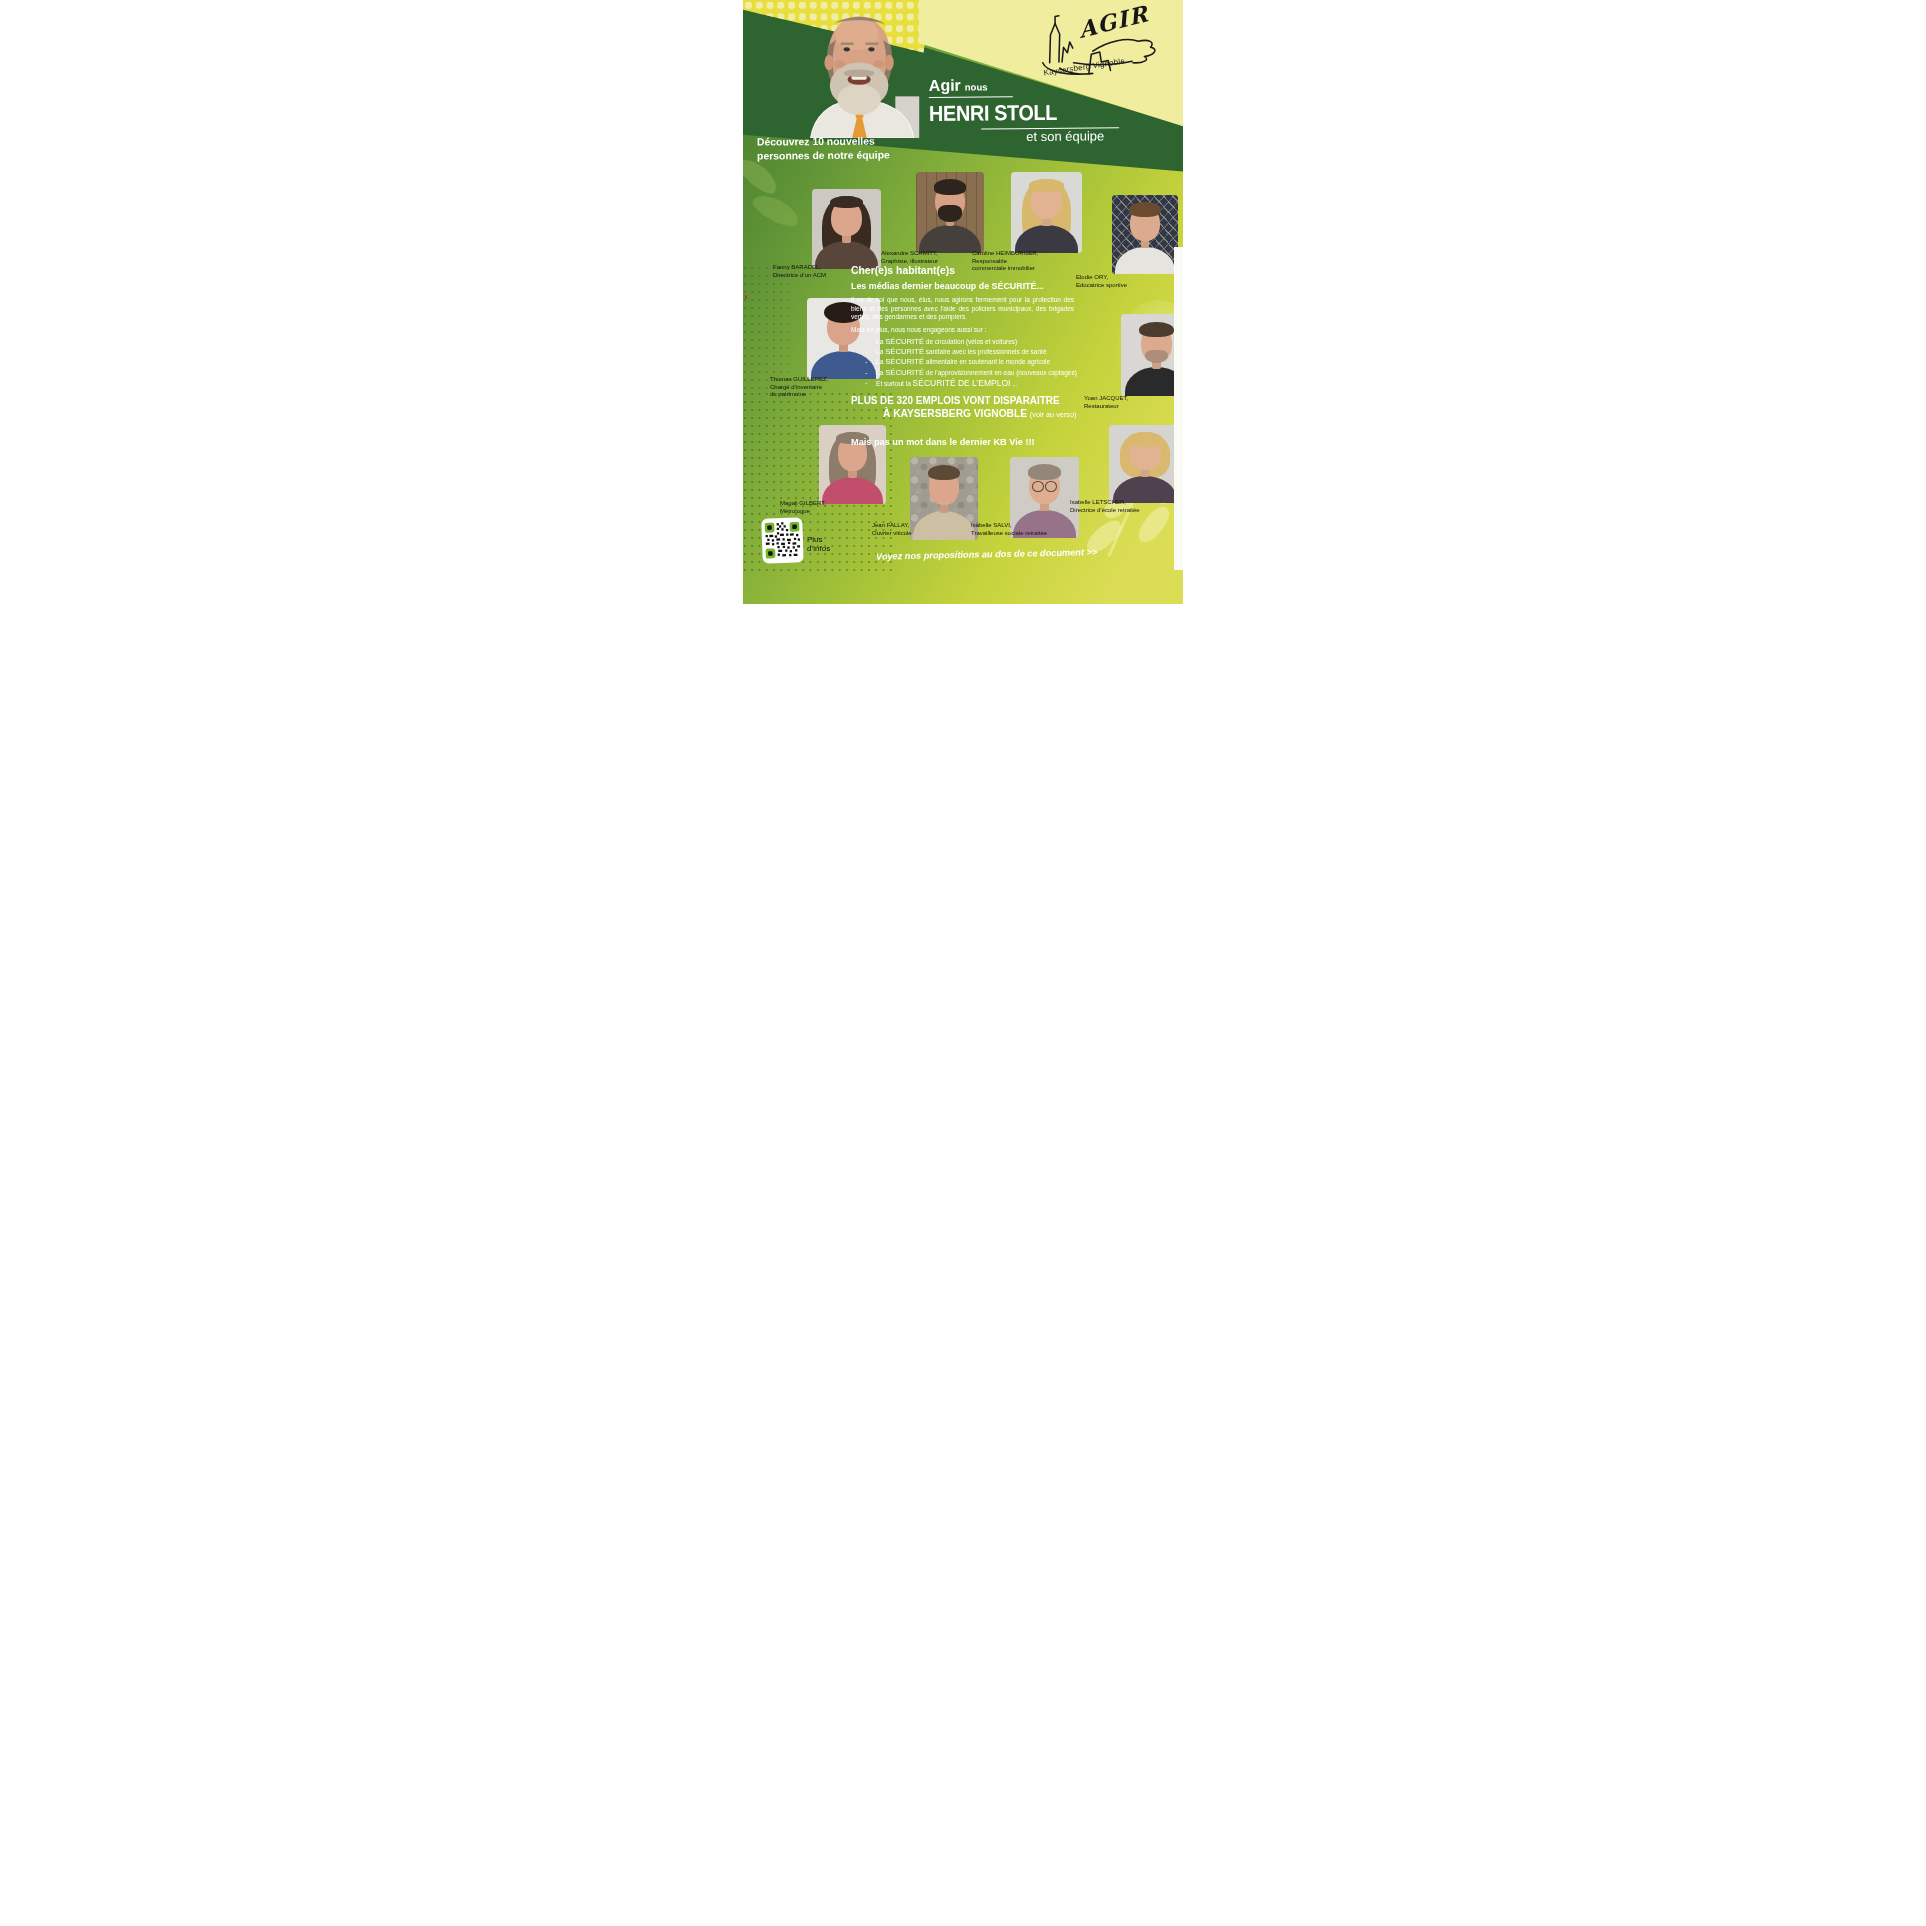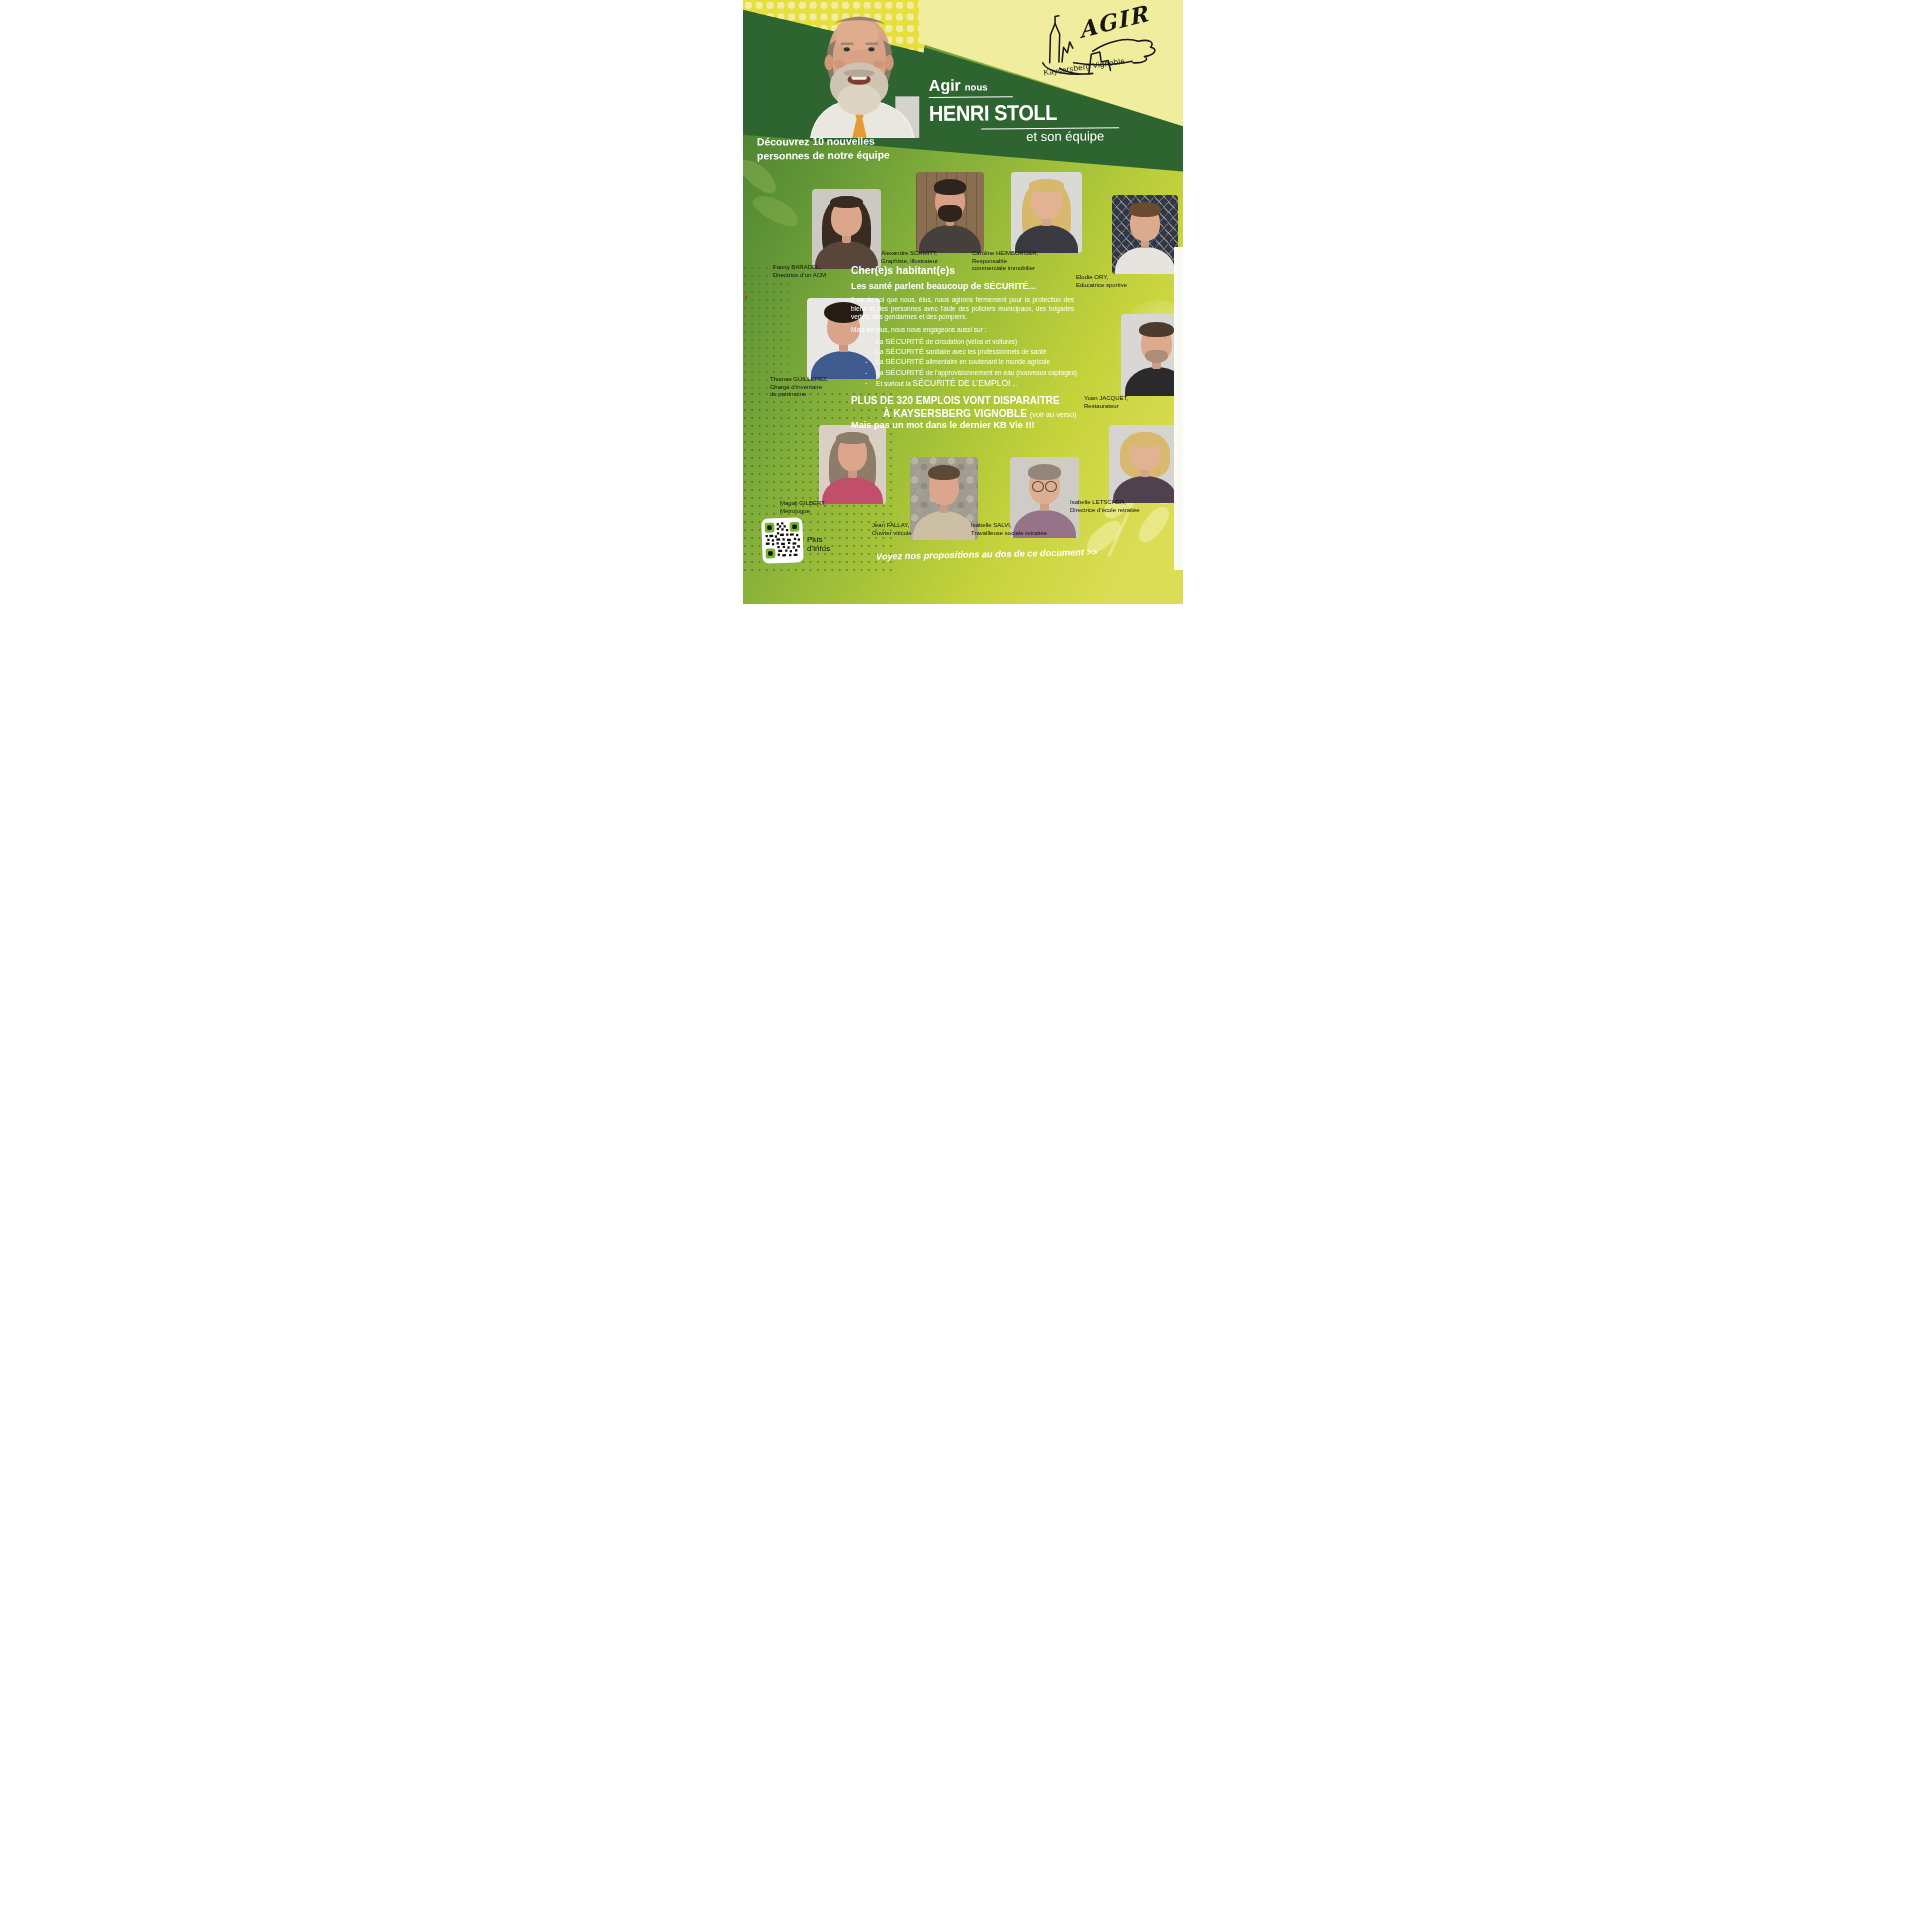--- a/index.html
+++ b/index.html
@@ -134,21 +134,21 @@
   .engage{font-size:6.5px;margin:0 0 3.9px 0;}
   .bullets{list-style:none;margin:0;padding:0 0 0 14.3px;}
   .bullets li{display:flex;line-height:9.6px;margin-bottom:0.8px;font-size:6.5px;}
   .bullets .dash{width:10.8px;flex:none;}
   .bullets .term{font-size:7.7px;font-weight:normal;}
   .bullets li.last{line-height:10.8px;}
   .bullets li.last .term{font-size:8.5px;}
   .jobs1{margin:3.9px 0 0 0;font-size:10.2px;line-height:1.28;font-weight:bold;transform:scaleX(.97);transform-origin:left;white-space:nowrap;}
   .jobs2{font-size:10.2px;line-height:1.28;font-weight:bold;white-space:nowrap;margin-left:32px;}
   .jobs2 .note{font-size:7.3px;font-weight:normal;}
-  .kbvie{margin-top:0;font-size:9.2px;font-weight:bold;white-space:nowrap;}
+  .kbvie{margin-top:17px;font-size:9.2px;font-weight:bold;white-space:nowrap;}
 
   
   .qr-box{position:absolute;z-index:4;left:18.5px;top:518px;width:41px;height:45px;background:#fff;border-radius:6.2px;
      transform:rotate(-2deg);box-shadow:0 0 0 0.4px rgba(0,0,0,.05);}
   .qr-box svg{position:absolute;left:3.1px;top:4.2px;}
   .plus-infos{position:absolute;z-index:4;left:64px;top:535px;width:35px;font-size:8px;line-height:1.15;font-weight:normal;color:#101010;}
   .voyez{position:absolute;z-index:4;left:133px;top:549px;width:254px;font-size:9.2px;font-weight:bold;font-style:italic;
      color:#fff;transform:rotate(-1.2deg);}
   .banner{position:absolute;z-index:5;left:0;bottom:0;width:100%;height:35px;background:#ebe9c8;}
   .banner-text{position:absolute;left:21px;top:3.9px;font-size:16.6px;font-weight:bold;color:#0d0d0d;
@@ -356,21 +356,21 @@
     <span>Isabelle SALVI,</span>
     <span>Travailleuse sociale retraitée</span>
   </div>
   <div class="caption cap-iletscher">
     <span>Isabelle LETSCHER,</span>
     <span>Directrice d’école retraitée</span>
   </div>
 
   <div class="letter">
     <h2 class="salutation">Cher(e)s habitant(e)s</h2>
-    <h3 class="media-head">Les santé parlent beaucoup de SÉCURITÉ...</h3>
+    <h3 class="media-head">Les médias dernier beaucoup de SÉCURITÉ...</h3>
     <p class="para">Il va de soi que nous, élus, nous agirons fermement pour la protection des biens et des personnes avec l’aide des policiers municipaux, des brigades vertes, des gendarmes et des pompiers.</p>
     <p class="engage">Mais en plus, nous nous engageons aussi sur :</p>
     <ul class="bullets">
       <li>
           <span class="dash">-</span>
           <span class="btxt"><span>La </span><span class="term">SÉCURITÉ</span><span> de circulation (vélos et voitures)</span></span>
         </li>
       <li>
           <span class="dash">-</span>
           <span class="btxt"><span>La </span><span class="term">SÉCURITÉ</span><span> sanitaire avec les professionnels de santé</span></span>

